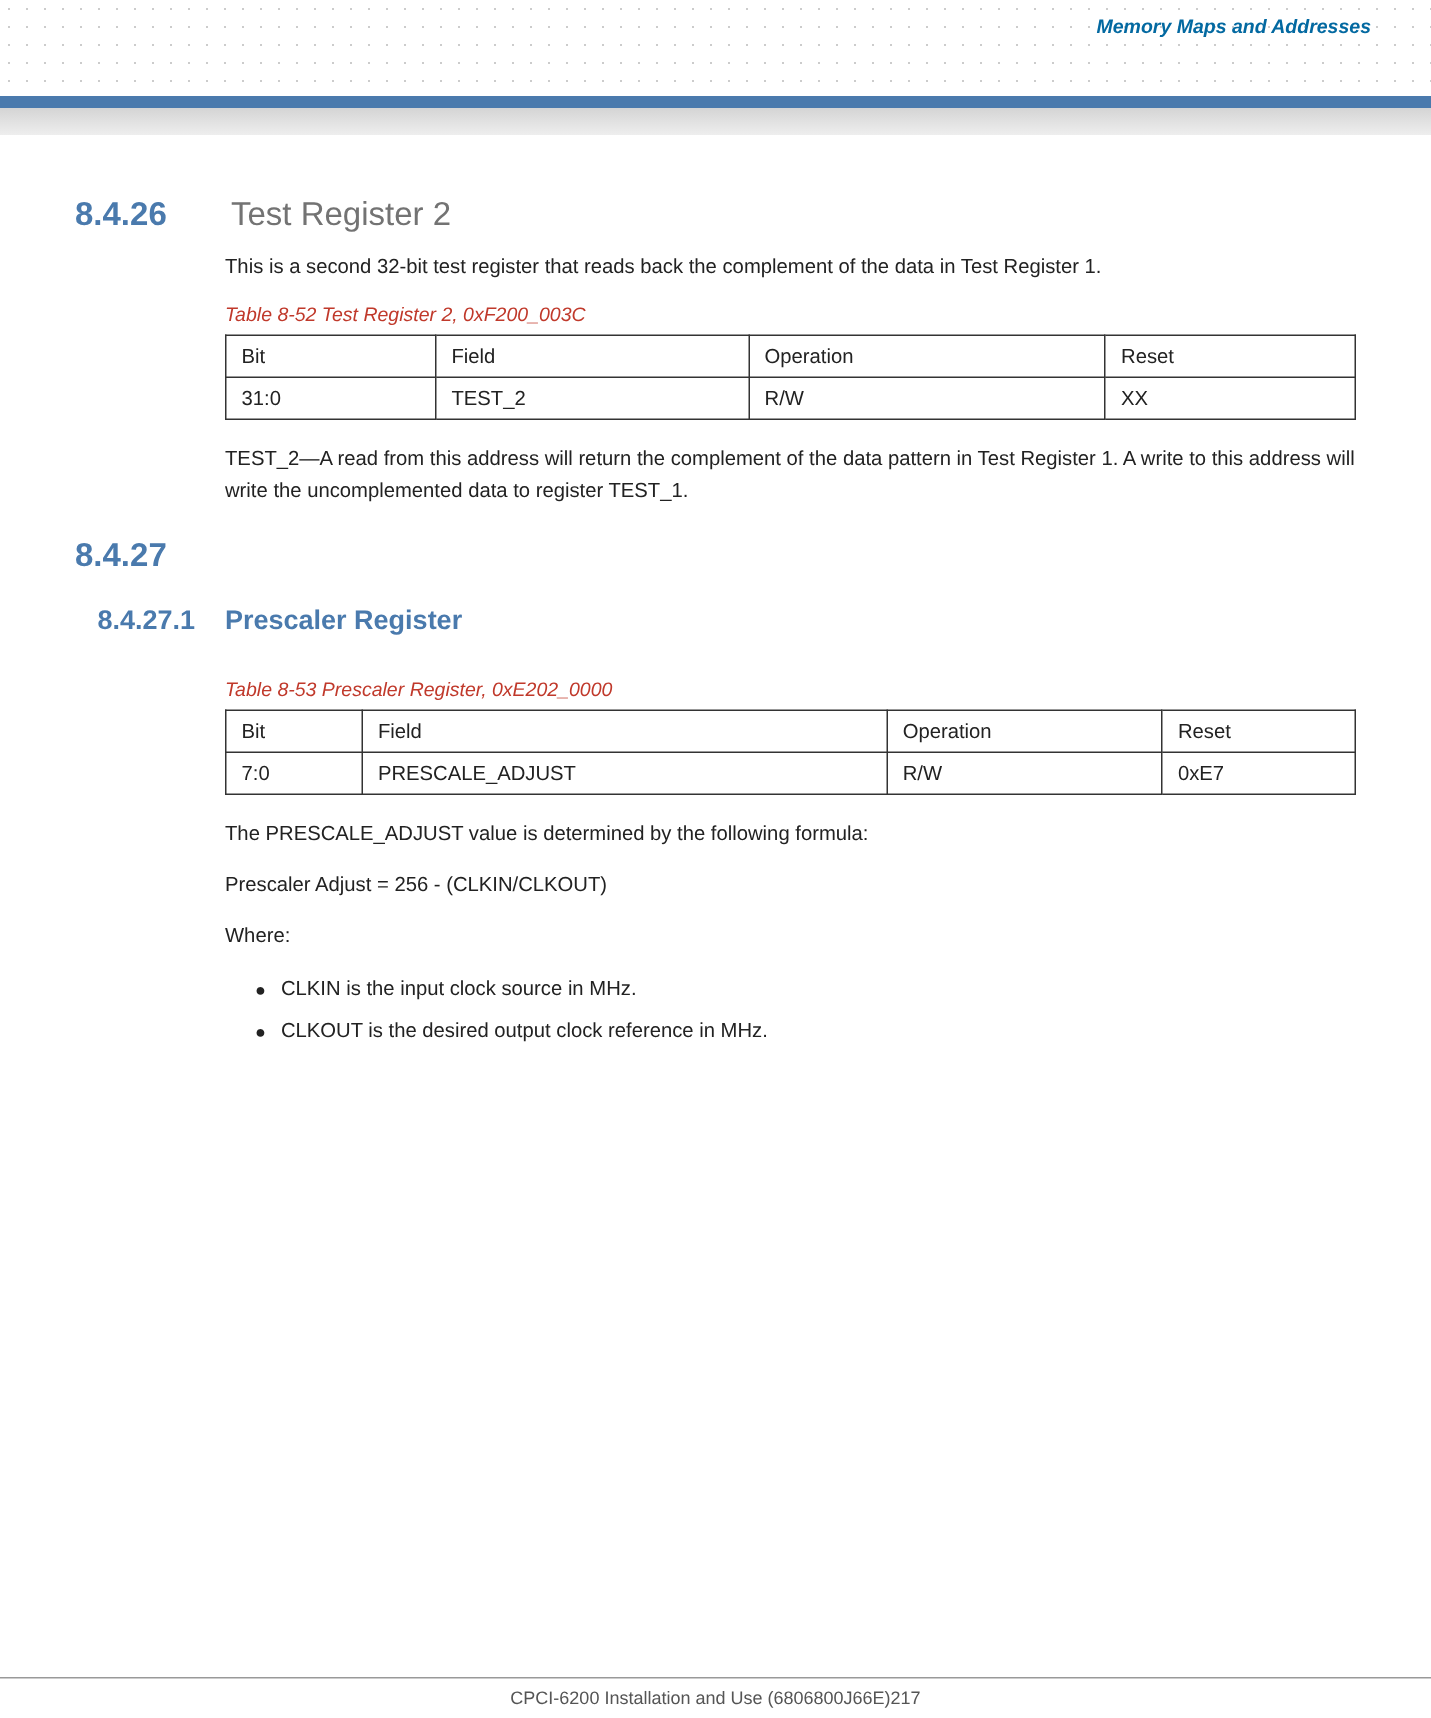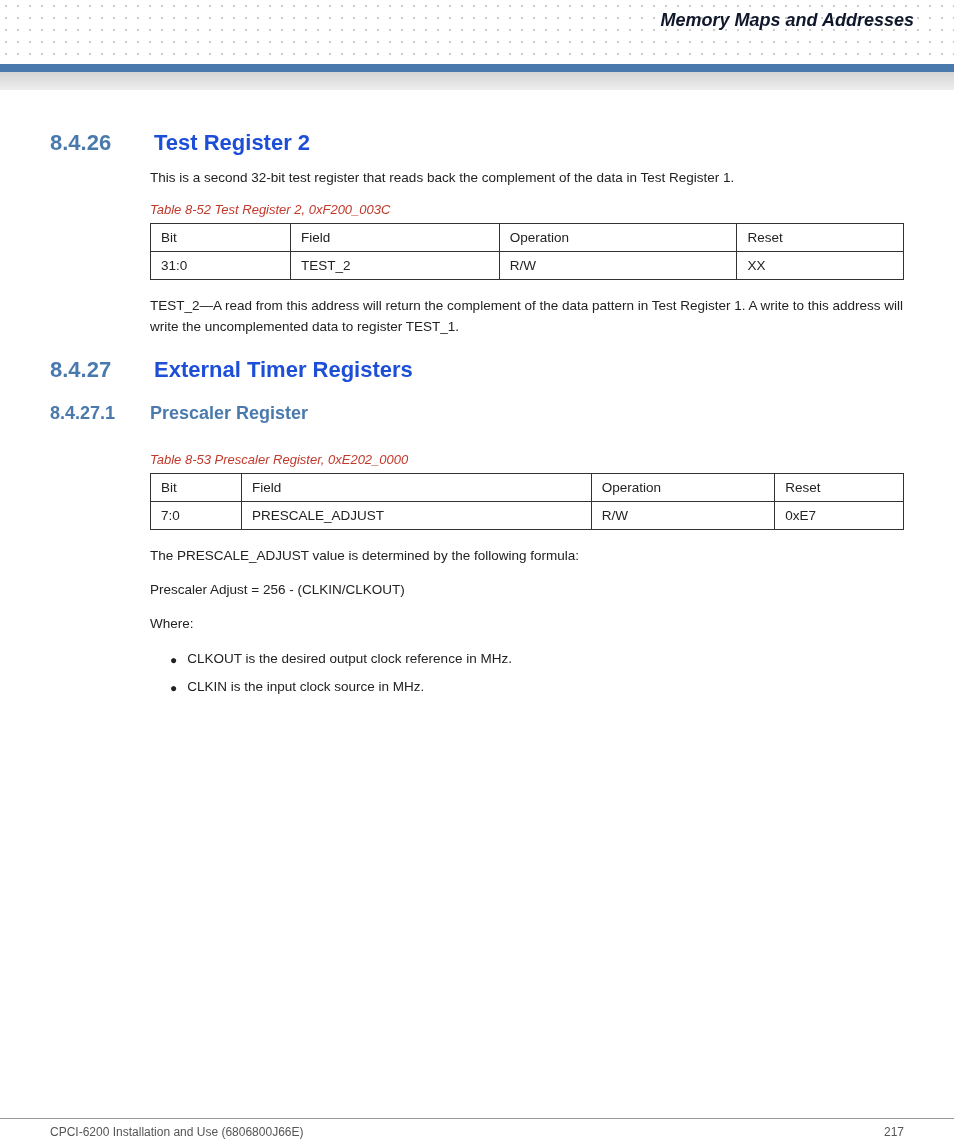--- a/index.html
+++ b/index.html
@@ -27,23 +27,23 @@
       height: 60px;
       background-image: radial-gradient(circle, #ccc 1px, transparent 1px);
       background-size: 12px 12px;
       background-position: 0 0;
     }
 
     .header-title {
       position: absolute;
       top: 10px;
       right: 40px;
-      font-size: 18px;
-      font-weight: bold;
-      color: #0f172a;
+      font-size: 13px;
+      font-weight: bold;
+      color: #0369a1;
       font-style: italic;
       z-index: 10;
     }
 
     .header-blue-bar {
       position: absolute;
       bottom: 18px;
       left: 0; right: 0;
       height: 8px;
       background: #4a7aad;
@@ -74,30 +74,31 @@
 
     .section-number {
       font-size: 22px;
       font-weight: bold;
       color: #4a7aad;
       min-width: 80px;
     }
 
     .section-title {
       font-size: 22px;
-      font-weight: bold;
-      color: #1d4ed8;
+      font-weight: normal;
+      color: #737373;
     }
 
     .subsection-heading {
       display: flex;
       align-items: baseline;
       gap: 20px;
       margin-bottom: 12px;
       margin-top: 20px;
+      text-align: right;
     }
 
     .subsection-number {
       font-size: 18px;
       font-weight: bold;
       color: #4a7aad;
       min-width: 80px;
     }
 
     .subsection-title {
@@ -174,21 +175,21 @@
 
     
     .footer {
       position: fixed;
       bottom: 0;
       left: 0;
       width: 954px;
       border-top: 1px solid #999;
       padding: 6px 50px;
       display: flex;
-      justify-content: space-between;
+      justify-content: center;
       font-size: 12px;
       color: #555;
       background: #fff;
     }
   </style>
 </head>
 <body>
 
 <div class="header">
   <div class="header-dots"></div>
@@ -226,21 +227,20 @@
         <td>XX</td>
       </tr>
     </tbody>
   </table>
 
   <p class="body-text">TEST_2—A read from this address will return the complement of the data pattern in Test Register 1. A write to this address will write the uncomplemented data to register TEST_1.</p>
 
   
   <div class="section-heading">
     <span class="section-number">8.4.27</span>
-    <span class="section-title">External Timer Registers</span>
   </div>
 
 
   
   <div class="subsection-heading">
     <span class="subsection-number">8.4.27.1</span>
     <span class="subsection-title">Prescaler Register</span>
   </div>
 
   <br>
@@ -267,24 +267,24 @@
   </table>
 
   <p class="body-text">The PRESCALE_ADJUST value is determined by the following formula:</p>
 
   <p class="body-text">Prescaler Adjust = 256 - (CLKIN/CLKOUT)</p>
 
   <p class="body-text">Where:</p>
 
   <ul class="bullet-list">
     <li>
-      <span>CLKOUT is the desired output clock reference in MHz.</span>
+      <span>CLKIN is the input clock source in MHz.</span>
     </li>
     <li>
-      <span>CLKIN is the input clock source in MHz.</span>
+      <span>CLKOUT is the desired output clock reference in MHz.</span>
     </li>
   </ul>
 
 </div>
 
 <div class="footer">
   <span>CPCI-6200 Installation and Use (6806800J66E)</span>
   <span>217</span>
 </div>
 

